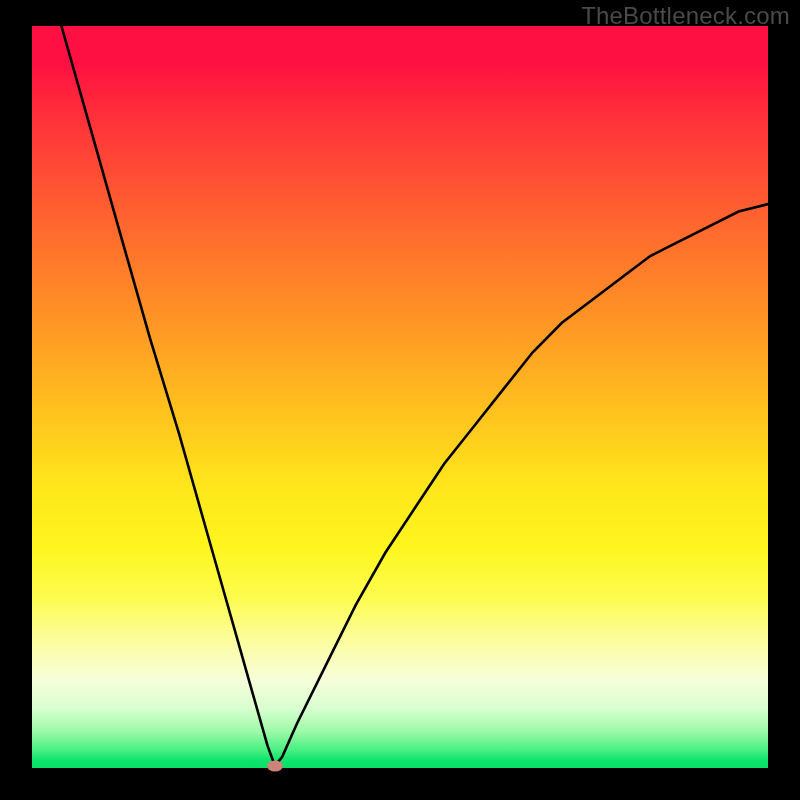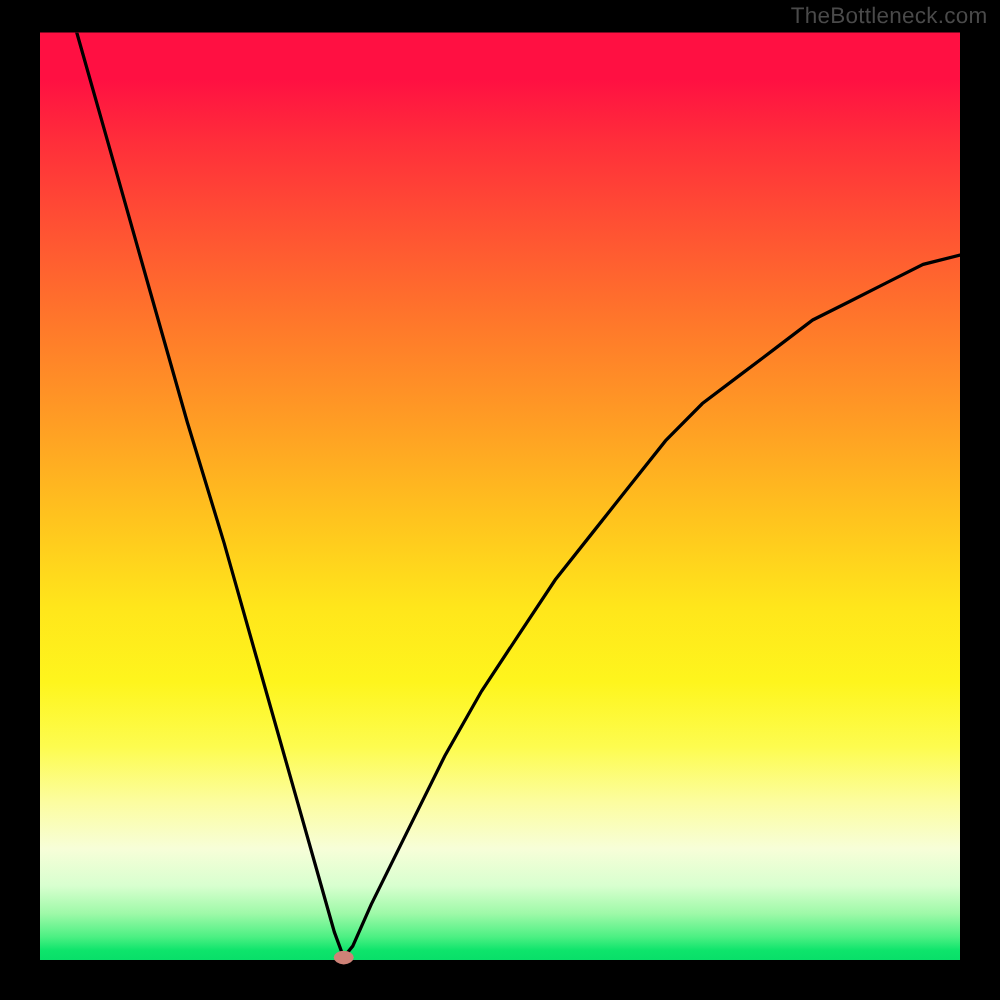--- a/index.html
+++ b/index.html
@@ -15,21 +15,21 @@
     position: relative;
     width: 800px;
     height: 800px;
     background: #000;
   }
   .watermark {
     position: absolute;
     top: 2px;
     right: 10px;
     color: #4a4a4a;
-    font-size: 18px;
+    font-size: 24px;
     font-weight: 500;
     letter-spacing: 0.2px;
     z-index: 5;
   }
   .plot {
     position: absolute;
     left: 32px;
     top: 26px;
     width: 736px;
     height: 742px;

